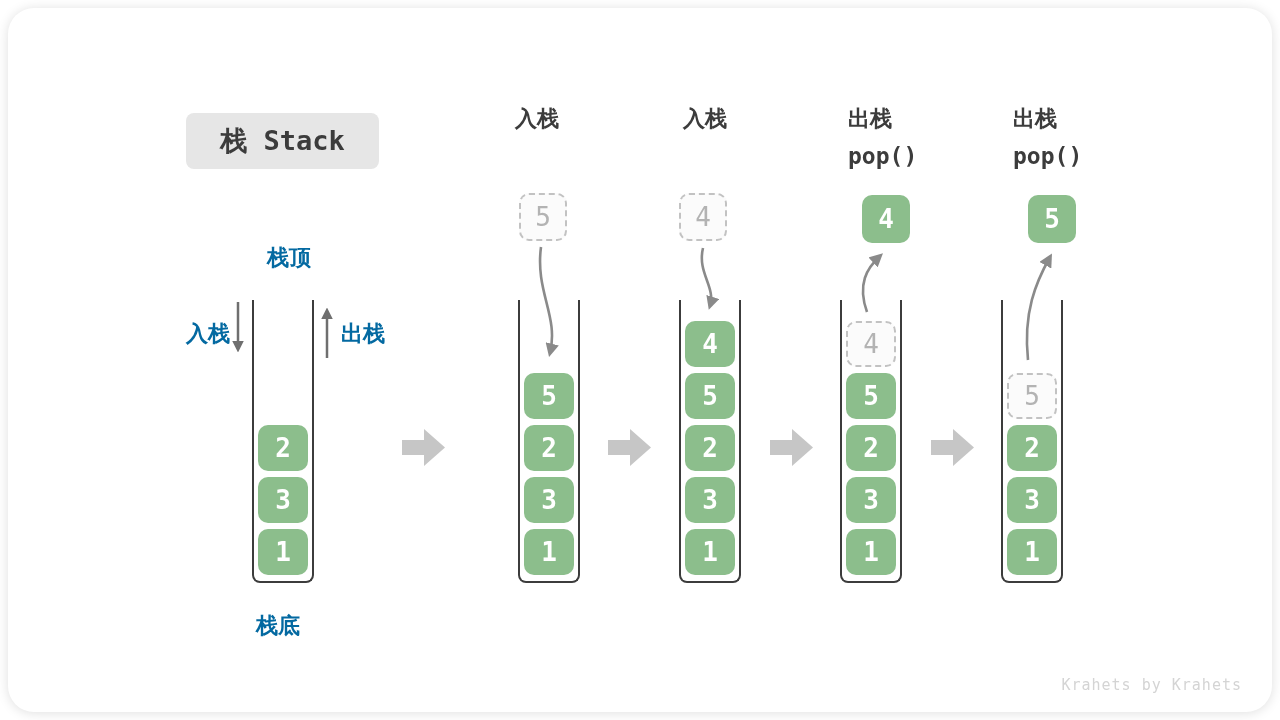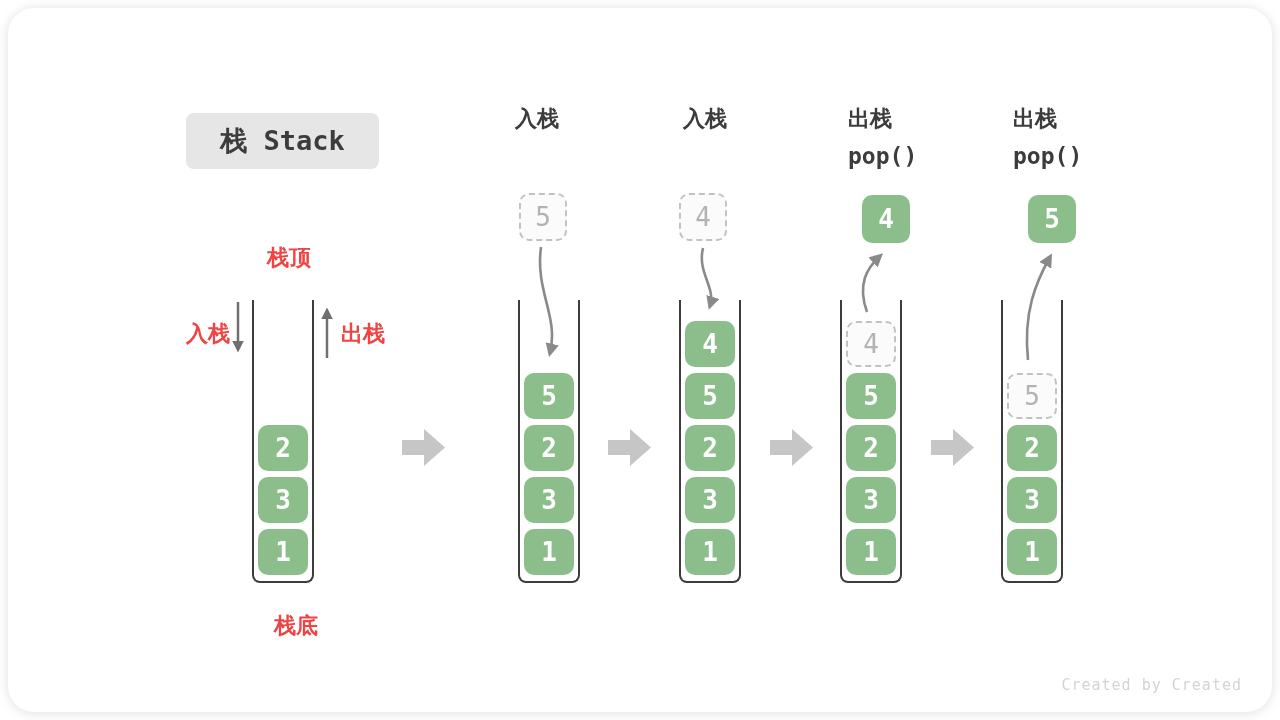--- a/index.html
+++ b/index.html
@@ -7,21 +7,21 @@
               font-family:"Liberation Sans","DejaVu Sans",sans-serif; }
   #canvas { position:relative; width:1280px; height:720px; }
   .card { position:absolute; left:8px; top:8px; width:1264px; height:704px;
           background:#ffffff; border-radius:26px;
           box-shadow:0 1px 12px rgba(0,0,0,0.13); }
 
   .title-badge { position:absolute; left:186px; top:113px; width:193px; height:56px;
           background:#E6E6E6; border-radius:8px; display:flex; align-items:center; justify-content:center;
           font-family:"DejaVu Sans Mono",monospace; font-size:27px; font-weight:700; color:#3C3C3C; }
 
-  .cn-label { position:absolute; font-size:22px; font-weight:700; color:#ef4444; white-space:nowrap; }
+  .cn-label { position:absolute; font-size:22px; font-weight:700; color:#0369a1; white-space:nowrap; }
 
   .op-block { position:absolute; width:170px; }
   .op-name  { font-size:22px; font-weight:700; color:#3C3C3C; }
   .op-code  { margin-top:9px; font-family:"DejaVu Sans Mono",monospace; font-size:23px;
               font-weight:600; color:#3C3C3C; white-space:nowrap; }
   .op-arg   { color:#4E9C4E; font-weight:700; }
 
   .stack-container { position:absolute; width:62px; height:283px; top:300px;
           border-left:2px solid #3C3C3C; border-right:2px solid #3C3C3C; border-bottom:2px solid #3C3C3C;
           border-radius:0 0 8px 8px; background:transparent; }
@@ -39,21 +39,21 @@
 </style>
 </head>
 <body>
 
 <div id="canvas">
   <div class="card"></div>
 
   <div class="title-badge">栈 Stack</div>
 
   <div class="cn-label" style="left:258px; top:243px; width:62px; text-align:center;">栈顶</div>
-  <div class="cn-label" style="left:256px; top:611px; width:62px; text-align:right;">栈底</div>
+  <div class="cn-label" style="left:256px; top:611px; width:62px; text-align:left;">栈底</div>
   <div class="cn-label" style="left:186px; top:319px;">入栈</div>
   <div class="cn-label" style="left:341px; top:319px;">出栈</div>
 
   <div class="op-block" style="left:515px; top:104px;">
     <div class="op-name">入栈</div>
   </div>
   <div class="op-block" style="left:683px; top:104px;">
     <div class="op-name">入栈</div>
   </div>
   <div class="op-block" style="left:848px; top:104px;">
@@ -118,14 +118,14 @@
     <path d="M703,248 C697,273 716,287 710,306" stroke="#8A8A8A" stroke-width="2.6" fill="none" marker-end="url(#ah-curve)"></path>
     <path d="M867,312 C857,284 867,268 880,256" stroke="#8A8A8A" stroke-width="2.6" fill="none" marker-end="url(#ah-curve)"></path>
     <path d="M1028,360 C1023,312 1036,282 1050,257" stroke="#8A8A8A" stroke-width="2.6" fill="none" marker-end="url(#ah-curve)"></path>
 
     <path d="M402,440 L424,440 L424,429 L445,447.5 L424,466 L424,455 L402,455 Z" fill="#C6C6C6"></path>
     <path d="M608,440 L630,440 L630,429 L651,447.5 L630,466 L630,455 L608,455 Z" fill="#C6C6C6"></path>
     <path d="M770,440 L792,440 L792,429 L813,447.5 L792,466 L792,455 L770,455 Z" fill="#C6C6C6"></path>
     <path d="M931,440 L953,440 L953,429 L974,447.5 L953,466 L953,455 L931,455 Z" fill="#C6C6C6"></path>
   </svg>
 
-  <div class="watermark">Created by Created</div>
+  <div class="watermark">Krahets by Krahets</div>
 </div>
 
 </body></html>

